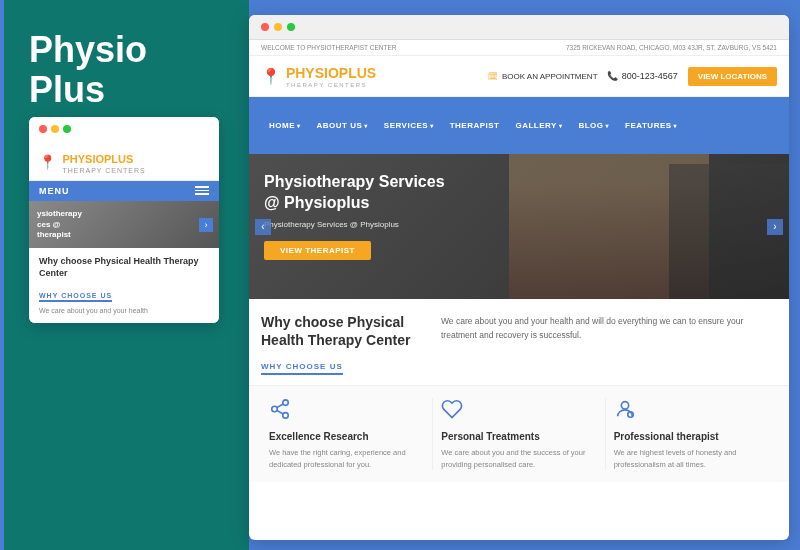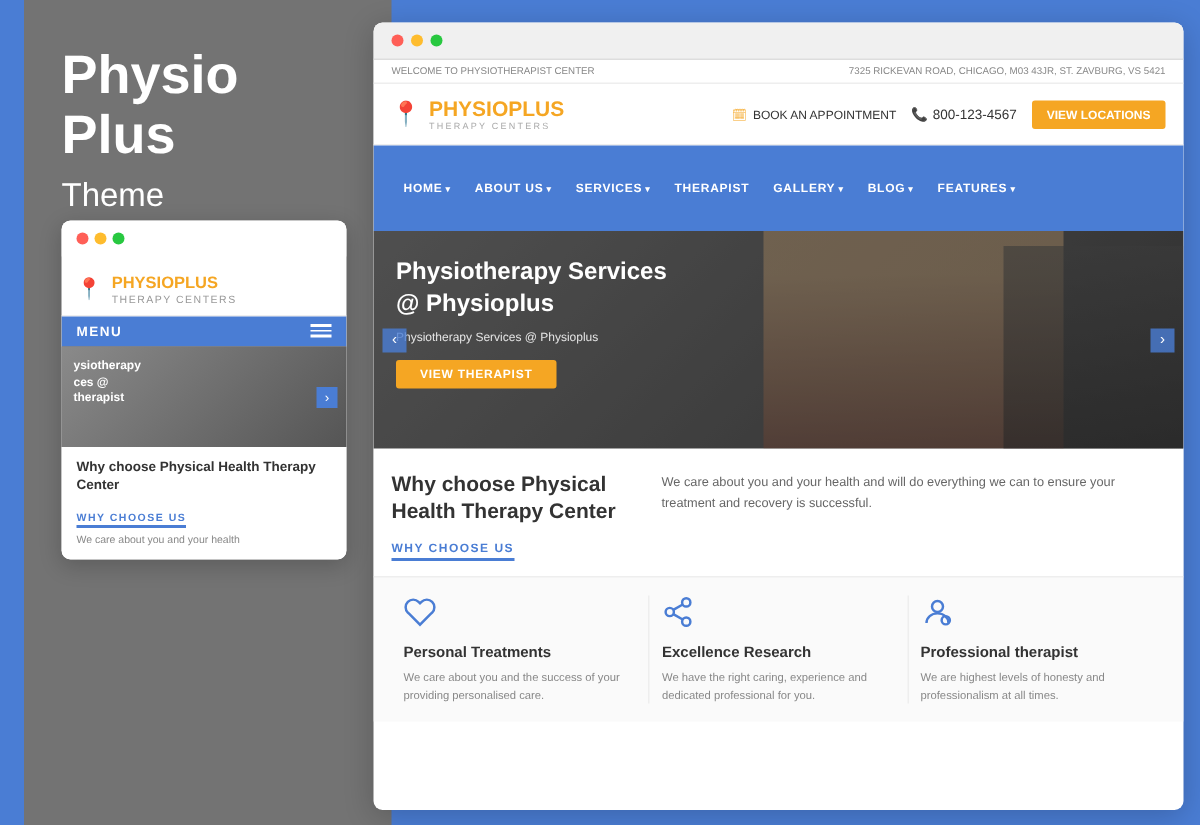--- a/index.html
+++ b/index.html
@@ -1,23 +1,23 @@
 <!DOCTYPE html>
 <html><head>
   <meta charset="utf-8">
   <style>
     * { margin: 0; padding: 0; box-sizing: border-box; }
     body { width: 800px; height: 550px; overflow: hidden; font-family: Arial, sans-serif; background: #4a7dd4; }
 
     
     .left-panel {
       position: absolute;
-      left: 16px; top: 0;
+      left: 4px; top: 0;
       width: 245px; height: 550px;
-      background: #737373;
+      background: #0f766e;
       padding: 30px 25px;
     }
     .left-title {
       color: #fff;
       font-size: 36px;
       font-weight: 900;
       line-height: 1.1;
       margin-bottom: 8px;
     }
     .left-subtitle {
@@ -98,21 +98,21 @@
     }
     .hamburger-lines span {
       display: block;
       width: 14px;
       height: 1.5px;
       background: #fff;
     }
 
     .mobile-hero {
       position: relative;
-      height: 67px;
+      height: 47px;
       background: linear-gradient(rgba(0,0,0,0.4), rgba(0,0,0,0.4)), #888;
       overflow: hidden;
     }
     .mobile-hero-img {
       width: 100%;
       height: 100%;
       background: linear-gradient(135deg, #8a8a8a, #555);
       position: absolute;
     }
     .mobile-hero-text {
@@ -433,21 +433,20 @@
       font-size: 7.5px;
       color: #888;
       line-height: 1.5;
     }
   </style>
 </head>
 <body>
 
 <div class="left-panel">
   <h1 class="left-title">Physio Plus</h1>
-  <div class="left-subtitle">Theme</div>
 
   <div class="mobile-card">
     <div class="mobile-card-header">
       <span class="dot dot-red"></span>
       <span class="dot dot-yellow"></span>
       <span class="dot dot-green"></span>
     </div>
     <div class="mobile-logo-area">
       <span class="pin-icon-mobile">📍</span>
       <div>
@@ -548,39 +547,39 @@
       <div class="why-sub">WHY CHOOSE US</div>
     </div>
     <div class="why-right">We care about you and your health and will do everything we can to ensure your treatment and recovery is successful.</div>
   </div>
 
   <div class="features-section">
 
     <div class="feature-item">
       <div class="feature-icon">
         <svg width="22" height="22" viewBox="0 0 24 24" fill="none" stroke="#4a7dd4" stroke-width="1.8">
-          <path d="M20.84 4.61a5.5 5.5 0 0 0-7.78 0L12 5.67l-1.06-1.06a5.5 5.5 0 0 0-7.78 7.78l1.06 1.06L12 21.23l7.78-7.78 1.06-1.06a5.5 5.5 0 0 0 0-7.78z"></path>
-        </svg>
-      </div>
-      <div class="feature-title">Personal Treatments</div>
-      <div class="feature-desc">We care about you and the success of your providing personalised care.</div>
-    </div>
-
-    <div class="feature-item">
-      <div class="feature-icon">
-        <svg width="22" height="22" viewBox="0 0 24 24" fill="none" stroke="#4a7dd4" stroke-width="1.8">
           <circle cx="18" cy="5" r="3"></circle>
             <circle cx="6" cy="12" r="3"></circle>
             <circle cx="18" cy="19" r="3"></circle>
           <line x1="8.59" y1="13.51" x2="15.42" y2="17.49"></line>
             <line x1="15.41" y1="6.51" x2="8.59" y2="10.49"></line>
         </svg>
       </div>
       <div class="feature-title">Excellence Research</div>
       <div class="feature-desc">We have the right caring, experience and dedicated professional for you.</div>
+    </div>
+
+    <div class="feature-item">
+      <div class="feature-icon">
+        <svg width="22" height="22" viewBox="0 0 24 24" fill="none" stroke="#4a7dd4" stroke-width="1.8">
+          <path d="M20.84 4.61a5.5 5.5 0 0 0-7.78 0L12 5.67l-1.06-1.06a5.5 5.5 0 0 0-7.78 7.78l1.06 1.06L12 21.23l7.78-7.78 1.06-1.06a5.5 5.5 0 0 0 0-7.78z"></path>
+        </svg>
+      </div>
+      <div class="feature-title">Personal Treatments</div>
+      <div class="feature-desc">We care about you and the success of your providing personalised care.</div>
     </div>
 
     <div class="feature-item">
       <div class="feature-icon">
         <svg width="22" height="22" viewBox="0 0 24 24" fill="none" stroke="#4a7dd4" stroke-width="1.8">
           <circle cx="12" cy="8" r="4"></circle>
           <path d="M4 20c0-4 3.58-7 8-7s8 3 8 7"></path>
           <circle cx="18" cy="18" r="3"></circle>
         </svg>
       </div>

